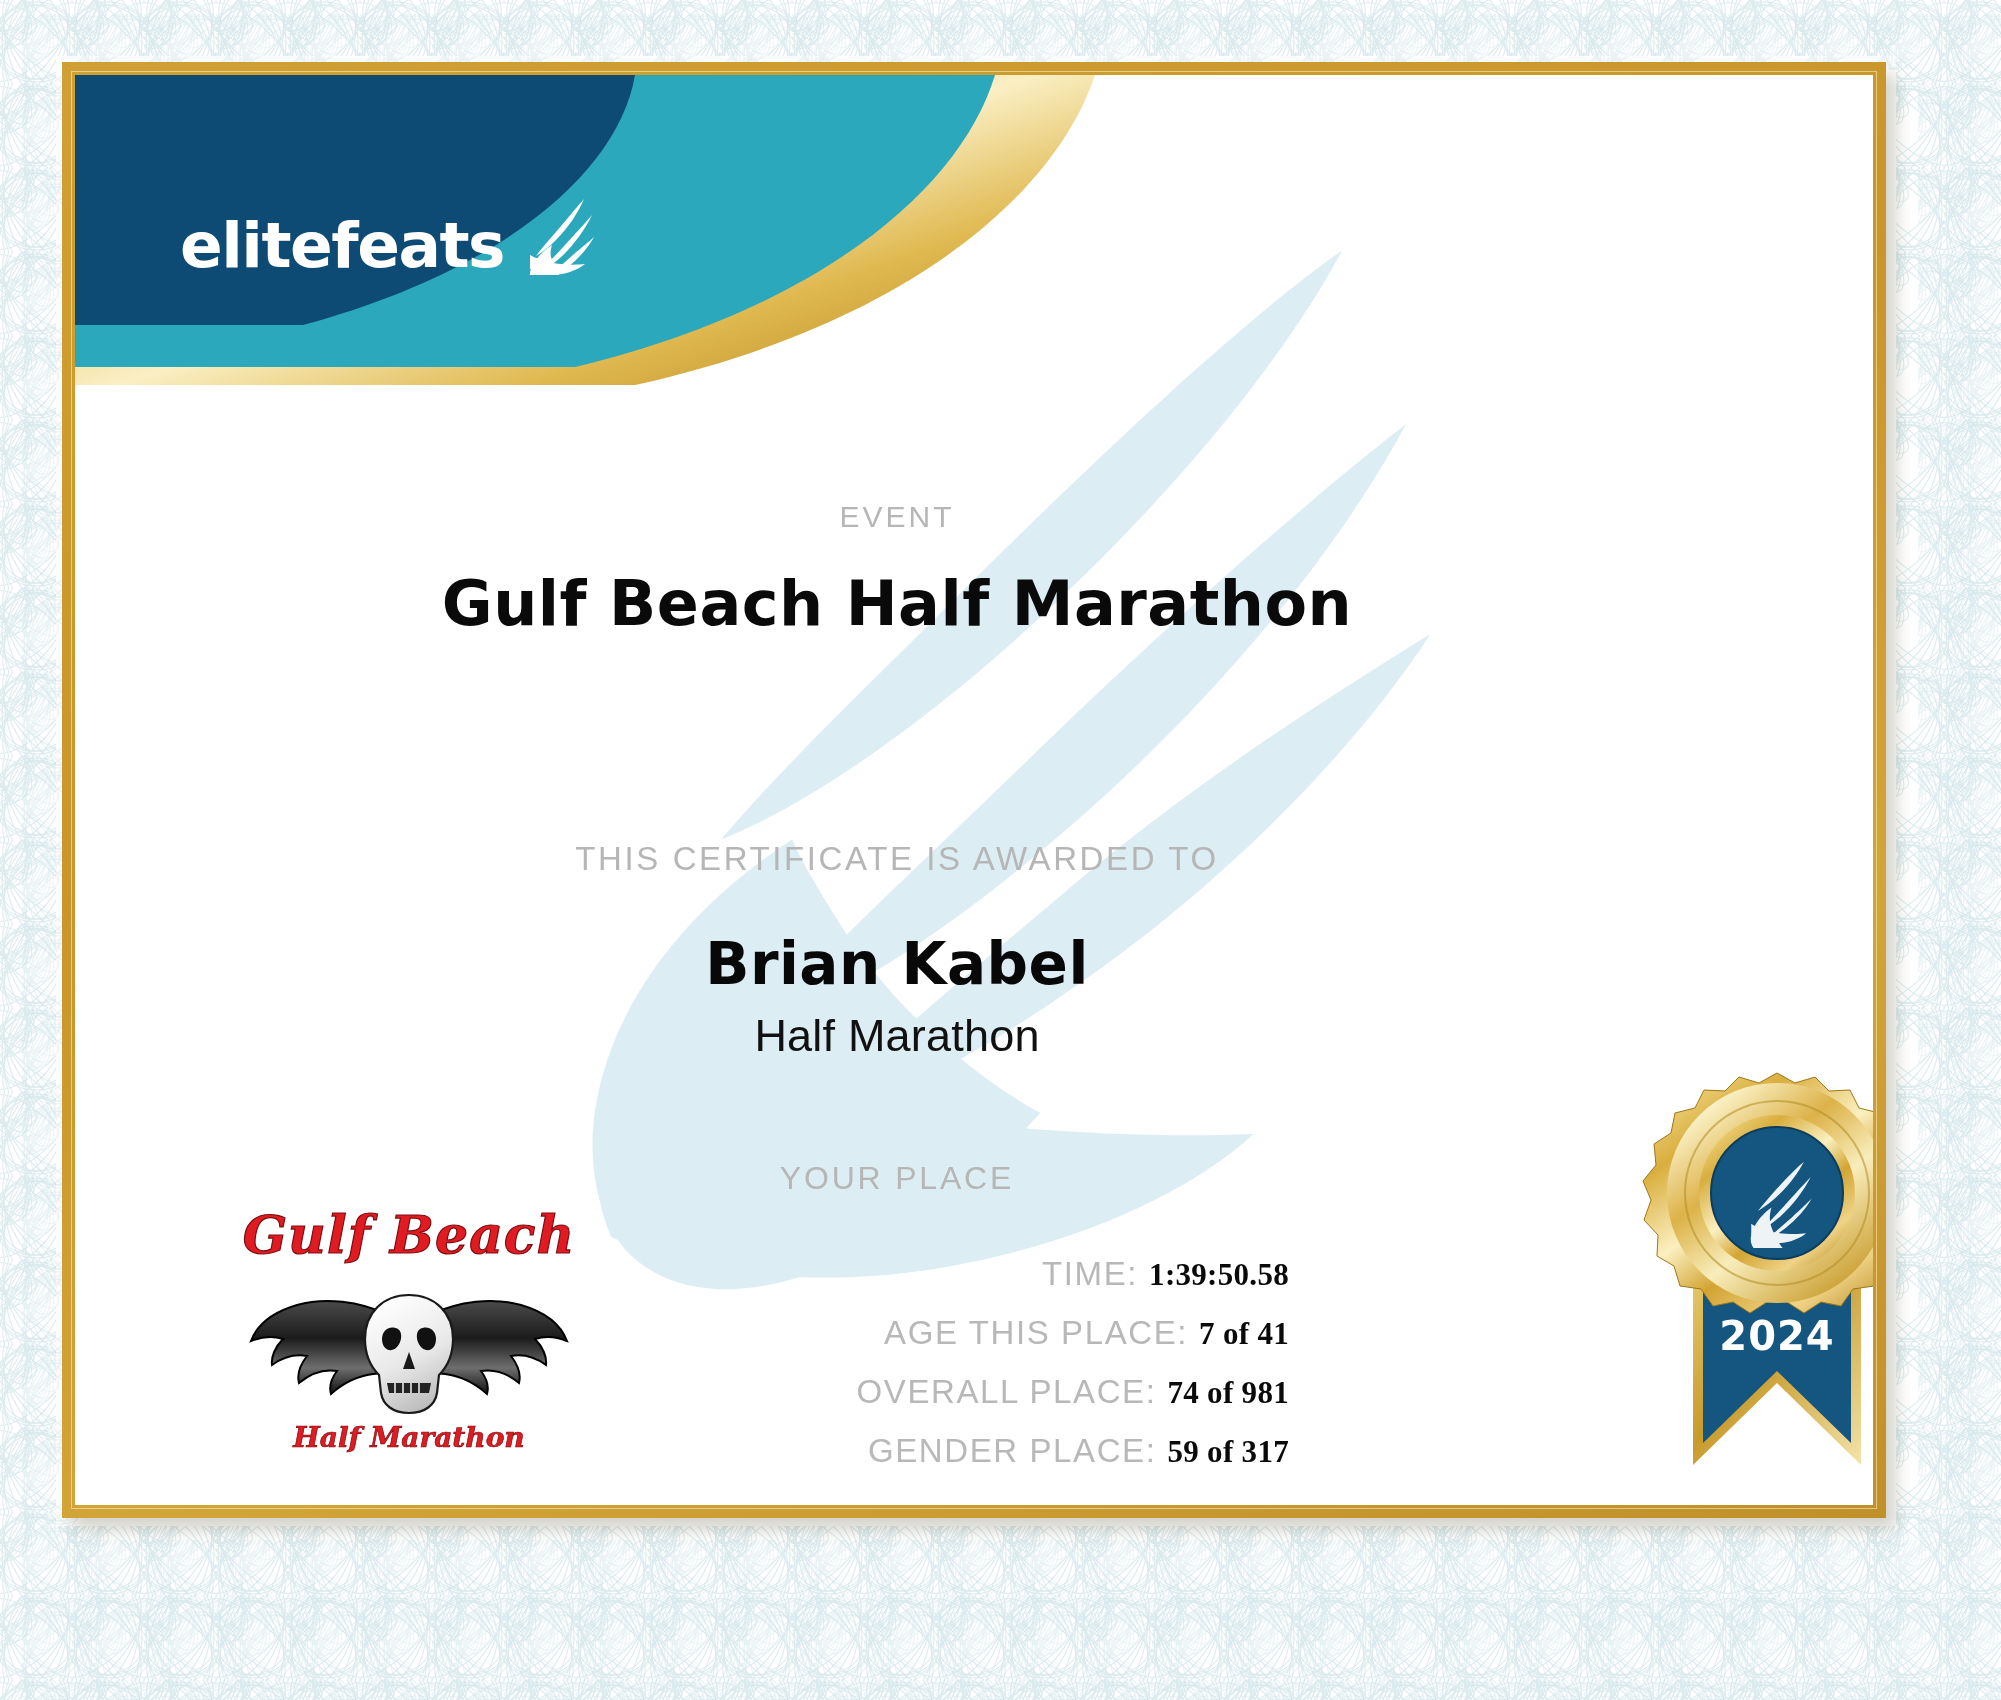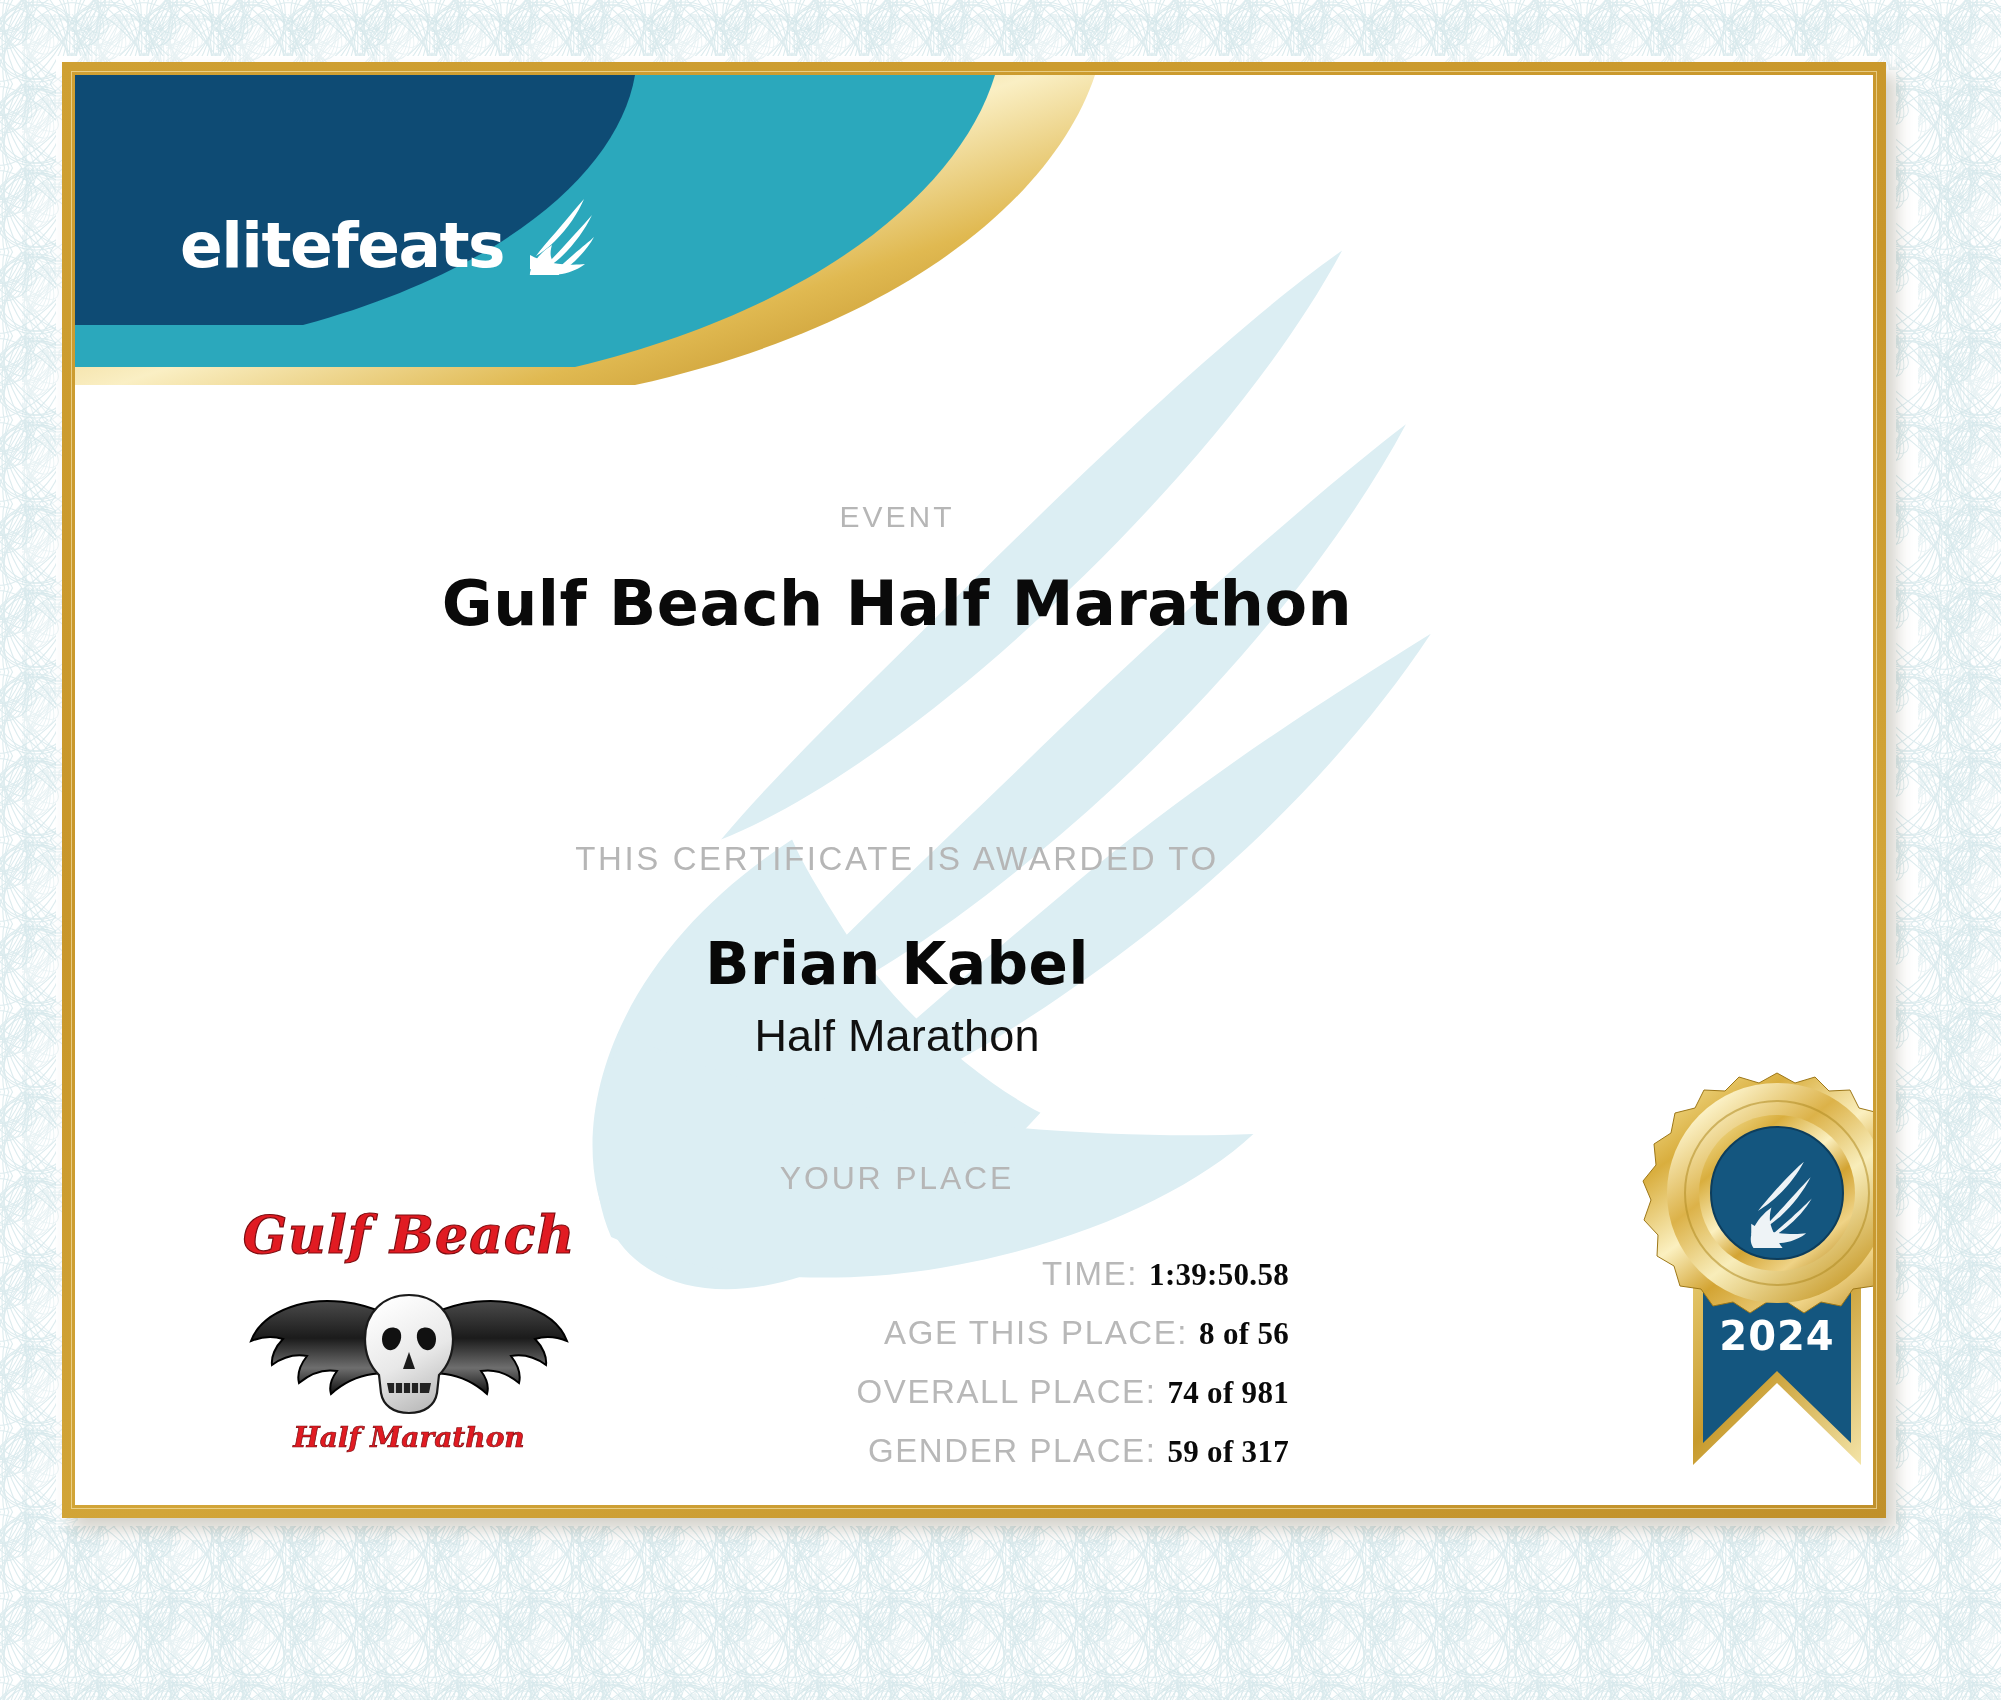--- a/index.html
+++ b/index.html
@@ -312,21 +312,21 @@
 
         <div id="stats-label" class="label-caps">YOUR PLACE</div>
 
         <div id="stats-list">
           <div class="stat-row">
             <span class="stat-key">TIME:</span>
             <span class="stat-val">1:39:50.58</span>
           </div>
           <div class="stat-row">
             <span class="stat-key">AGE THIS PLACE:</span>
-            <span class="stat-val">8 of 56</span>
+            <span class="stat-val">7 of 41</span>
           </div>
           <div class="stat-row">
             <span class="stat-key">OVERALL PLACE:</span>
             <span class="stat-val">74 of 981</span>
           </div>
           <div class="stat-row">
             <span class="stat-key">GENDER PLACE:</span>
             <span class="stat-val">59 of 317</span>
           </div>
         </div>

